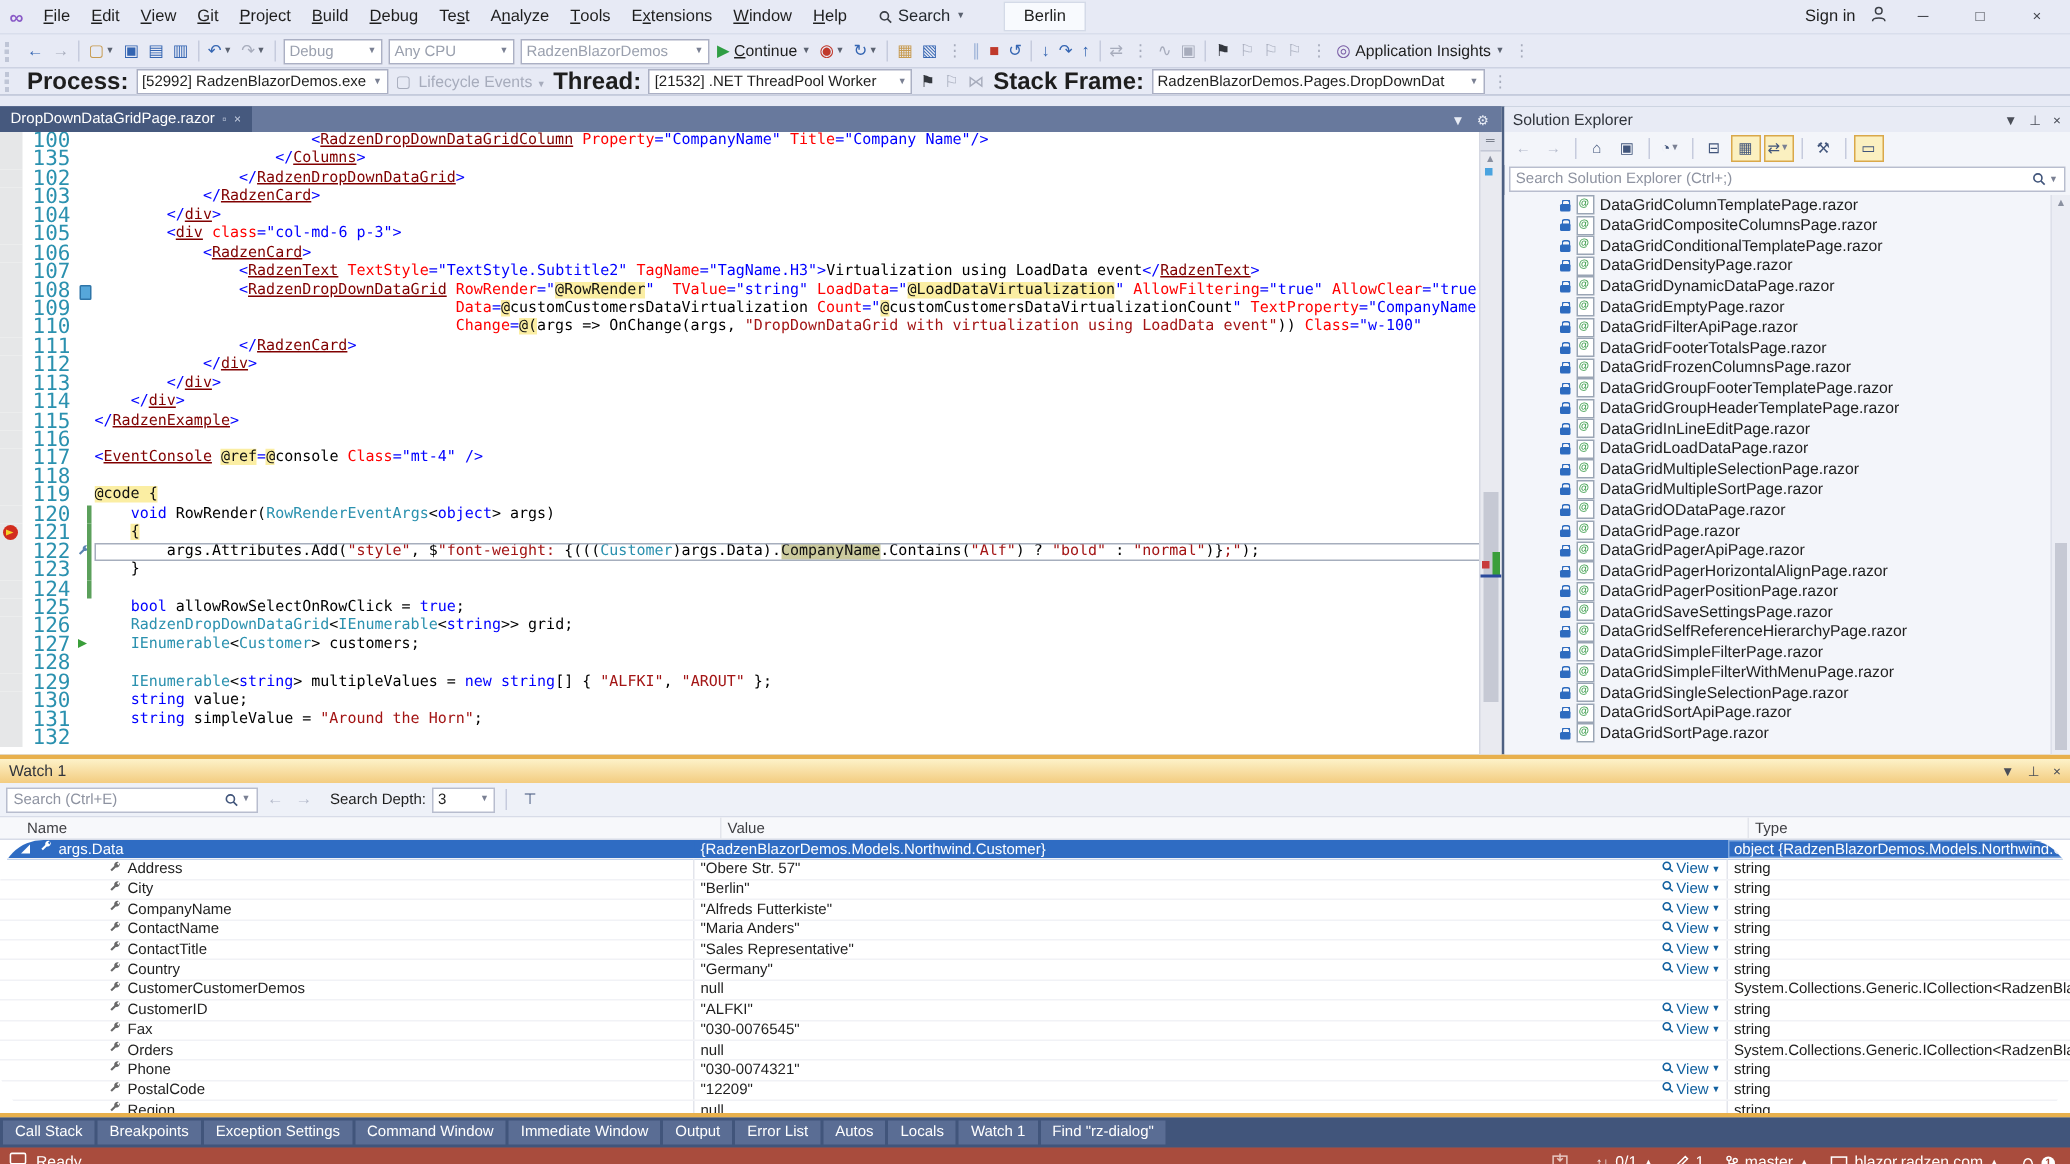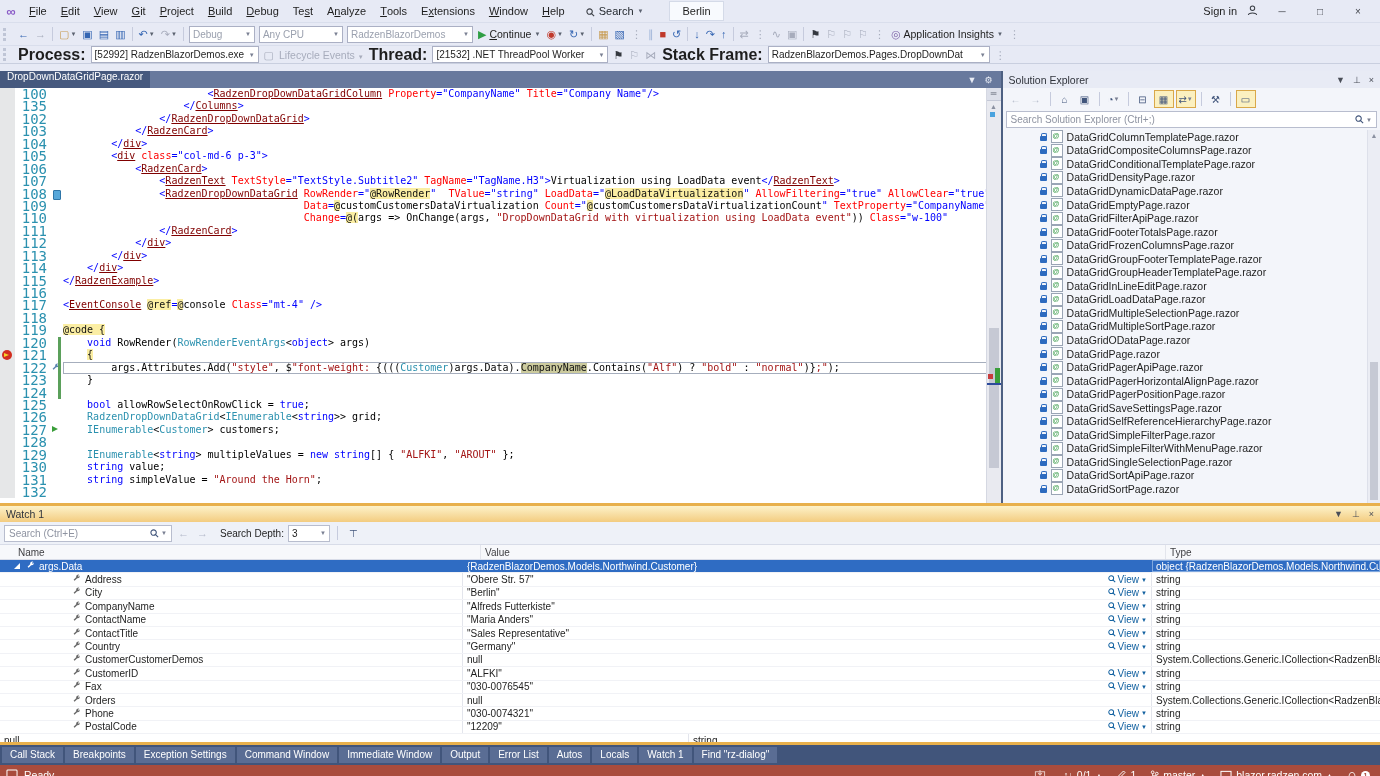--- a/index.html
+++ b/index.html
@@ -32,21 +32,21 @@
   .tselect.dis{color:#9AA0AE;}
   .tselect .caret{margin-left:auto;font-size:6px;color:#7A8093;padding-left:4px;}
   .tlabel{font-size:16px;font-weight:bold;margin:0 3px;color:#1E1E1E;}
   .tlabel-dis{color:#A7ACBC;font-size:10.5px;margin:0 2px;}
   .gapstrip{height:7px;background:#E7EAF5;border-top:1px solid #C9CFDF;flex:0 0 auto;}
 
   
   #main{flex:0 0 auto;height:432px;display:flex;background:#4D6082;}
   #editor-col{width:1002px;display:flex;flex-direction:column;}
   .tabstrip{height:17px;background:#68799D;display:flex;align-items:flex-end;}
-  .doctab{background:#46597E;color:#FFF;font-size:10px;height:17px;display:flex;align-items:center;gap:5px;padding:0 7px;flex-direction:column;}
+  .doctab{background:#46597E;color:#FFF;font-size:10px;height:17px;display:flex;align-items:center;gap:5px;padding:0 7px;}
   .doctab .tg{font-size:8px;color:#C9D2E4;}
   .strip-icons{margin-left:auto;display:flex;gap:8px;padding:0 8px;color:#E8ECF5;font-size:9px;align-items:center;height:100%;}
   #editor{flex:1;background:#FFF;position:relative;overflow:hidden;display:flex;}
   #code-scroll{position:absolute;inset:0 14px 0 0;overflow:hidden;}
   .line{display:flex;height:12.45px;line-height:12.45px;font-family:"DejaVu Sans Mono",monospace;font-size:10px;white-space:pre;}
   .bpm{width:15px;flex:0 0 15px;background:#E6E7E8;position:relative;}
   .lnum{width:32px;flex:0 0 32px;text-align:right;color:#2B91AF;padding-right:4px;font-size:14px;}
   .glyph{width:12px;flex:0 0 12px;position:relative;}
   .glyph.cb::after{content:"";position:absolute;right:2px;top:0;bottom:0;width:3px;background:#5BA05B;}
   .codeln{flex:1;color:#000;position:relative;overflow:hidden;}
@@ -96,21 +96,21 @@
   .w-depth-label{color:#1E1E1E;margin-left:6px;}
   .w-depth{width:34px;height:15px;background:#FFF;border:1px solid #B8BDCE;display:flex;align-items:center;padding:0 3px;color:#1E1E1E;}
   .w-depth .caret{margin-left:auto;font-size:6px;color:#7A8093;}
   .w-ic{min-width:17px;height:17px;display:flex;align-items:center;justify-content:center;color:#41557B;font-size:10px;}
   .w-ic.toggled{background:#FBF0C0;border:1px solid #D9A84A;margin-top:47px;}
   .w-header{height:14px;display:flex;font-size:10px;color:#3E3E42;background:#F7F8FB;border-bottom:1px solid #D8DCE8;}
   .wc-name{width:462px;flex:0 0 462px;border-right:1px solid #E3E5EC;display:flex;align-items:center;overflow:hidden;}
   .wc-val{width:680px;flex:0 0 680px;border-right:1px solid #E3E5EC;display:flex;align-items:center;overflow:hidden;}
   .wc-type{flex:1;display:flex;align-items:center;overflow:hidden;}
   .w-header .wc-name{padding-left:18px;} .w-header .wc-val{padding-left:4px;} .w-header .wc-type{padding-left:4px;}
-  #w-rows{flex:1;overflow:hidden;font-size:10px;color:#1E1E1E;}
+  #w-rows{flex:1;overflow:hidden;font-size:10px;color:#1E1E1E;border-radius:29px;}
   .wrow{height:12.4px;display:flex;border-bottom:1px solid #F1F2F6;align-items:stretch;}
   .wrow .wc-name{gap:4px;}
   .wrow .wc-val{padding-left:4px;justify-content:space-between;padding-right:4px;}
   .wrow .wc-type{padding-left:4px;white-space:nowrap;}
   .wrow.sel{background:#2F6CC3;color:#FFF;}
   .wrow.sel .wc-name,.wrow.sel .wc-val{border-right-color:#2F6CC3;}
   .wrow.sel .wc-type{outline:1px solid #7FA8DF;outline-offset:-1px;}
   .expander{width:0;height:0;border-bottom:6px solid #FFF;border-left:6px solid transparent;margin:0 2px 0 14px;}
   .viewlink{display:flex;align-items:center;gap:2px;color:#1261A0;white-space:nowrap;}
   .viewlink .caret{font-size:6px;color:#1261A0;}
@@ -858,20 +858,27 @@
                   <circle cx="4" cy="4" r="3" fill="none" stroke="#1261A0" stroke-width="1.3"></circle>
                   <line x1="6.2" y1="6.2" x2="9" y2="9" stroke="#1261A0" stroke-width="1.3"></line>
                 </svg></span>
               <span>View</span>
               <span class="caret">▼</span>
             </span>
           </div>
           <div class="wc-type">string</div>
         </div>
         <div class="wrow">
+          <div class="wc-name">
+            <span style="padding-left: 68px;"></span>
+            <span class="wrench"><svg width="9" height="9" viewBox="0 0 16 16">
+                <path d="M13.8 2.2a4 4 0 0 1-4.6 5.4L4.6 12.2 2.8 10.4 7.4 5.8a4 4 0 0 1 5.4-4.6L10.6 3.4 12.6 5.4 13.8 2.2z" fill="#6A6A6A"></path>
+              </svg></span>
+            <span>Region</span>
+          </div>
           <div class="wc-val">
             <span>null</span>
           </div>
           <div class="wc-type">string</div>
         </div>
       </div>
   </div>
 
   <div id="bottom-tabs">
       <span class="btab">Call Stack</span>

